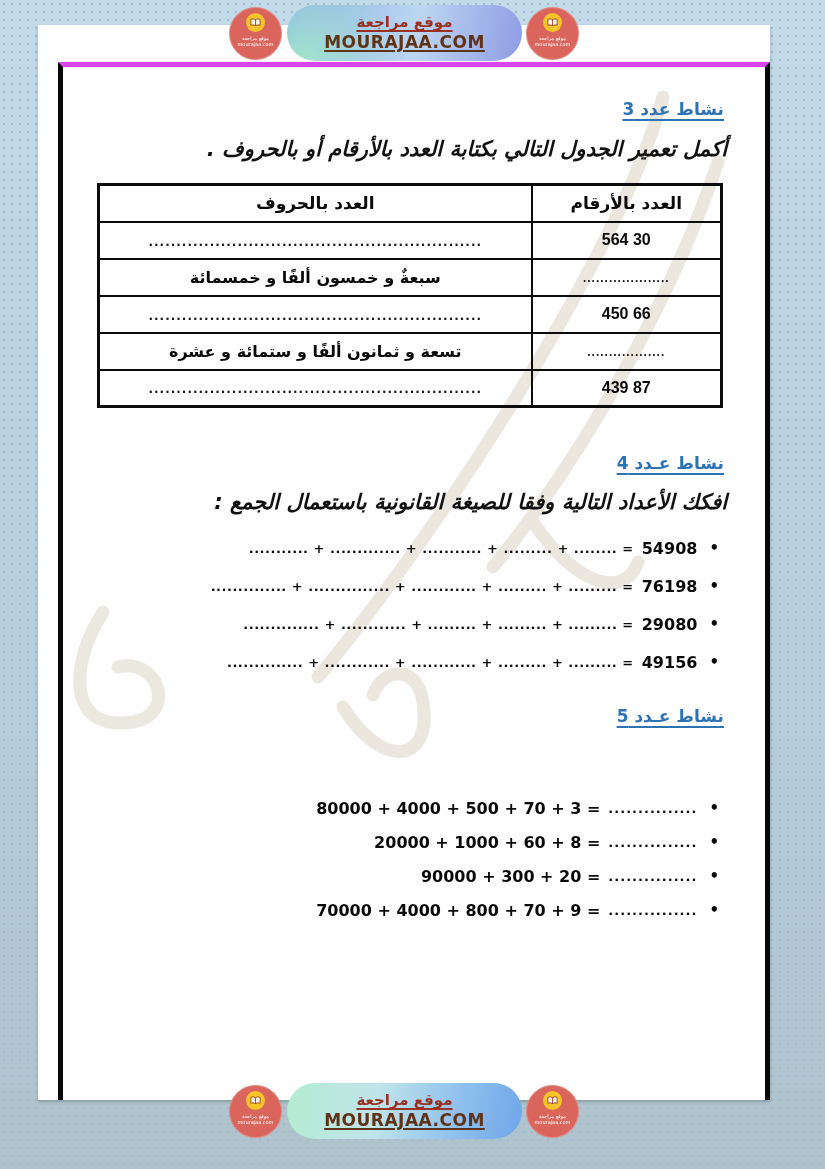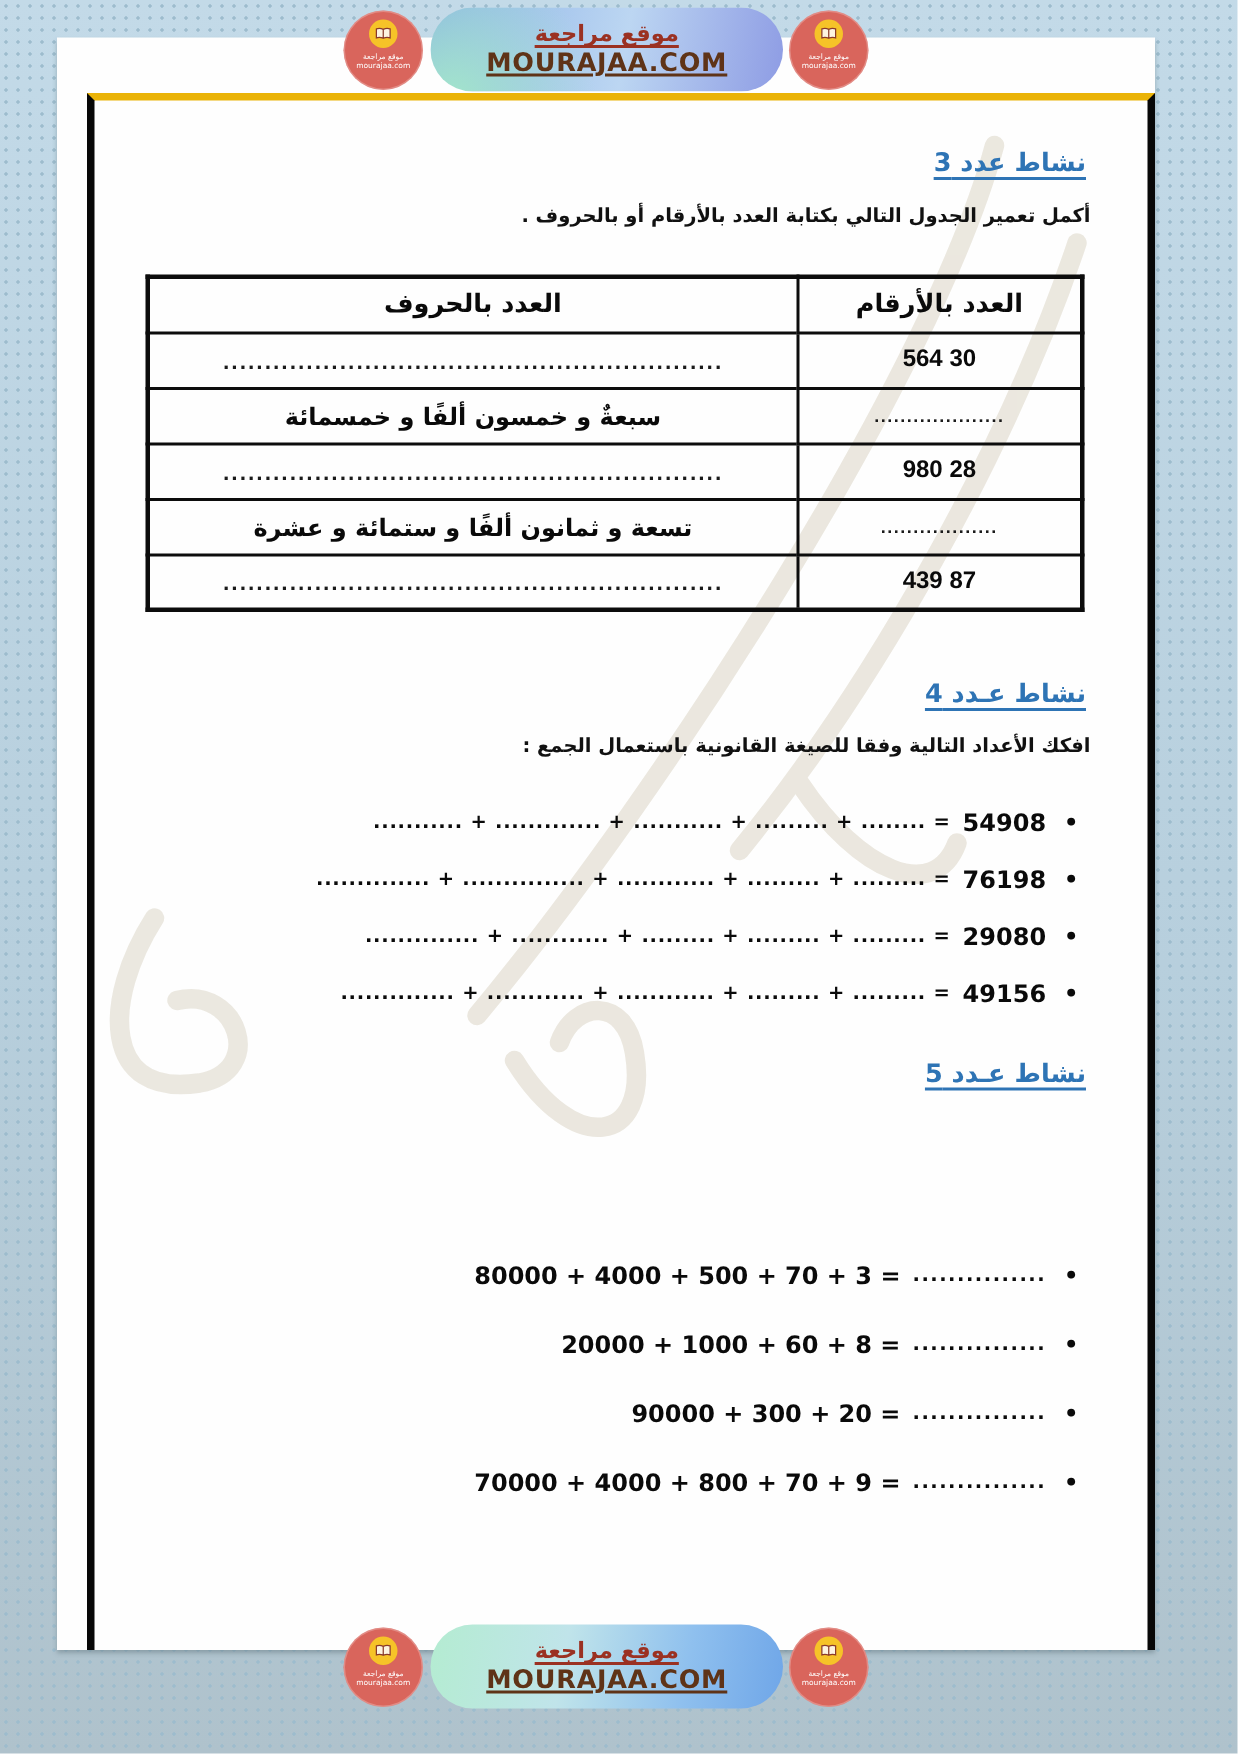--- a/index.html
+++ b/index.html
@@ -12,21 +12,21 @@
       linear-gradient(180deg,#c3dae8 0%,#b7cfdd 55%,#afc2cc 100%);
   }
 
   
   .paper {
     position:absolute; left:38px; top:25px; width:732px; height:1075px;
     background:#fefefe; box-shadow:0 2px 3px rgba(90,110,120,.45);
   }
   .frame {
     position:absolute; left:20px; top:37px; width:712px; height:1038px;
-    border-top:5px solid #eab308; border-left:5px solid #070707; border-right:5px solid #070707;
+    border-top:5px solid #d946ef; border-left:5px solid #070707; border-right:5px solid #070707;
   }
 
   
   .watermark { position:absolute; left:0; top:0; width:100%; height:100%; pointer-events:none; }
 
   
   .banner { position:absolute; left:0; width:825px; height:60px; z-index:5;text-decoration:underline; }
   .banner.top { top:5px; }
   .banner.bottom { top:1083px; }
   .pill {
@@ -65,21 +65,21 @@
   .logo .t1 { font-size:5px; color:#fff; margin-top:4px; line-height:1.1; }
   .logo .t2 { font-size:5px; color:#fff; line-height:1.1; }
 
   
   .sec-title {
     position:absolute; right:41px; color:#2e74b5; font-size:17px; font-weight:bold;
     text-decoration:underline; text-decoration-thickness:2px; text-underline-offset:4px;
     direction:rtl;
   }
   .instr {
-    position:absolute; right:38px; color:#111; font-size:13px; font-weight:bold; direction:rtl;
+    position:absolute; right:38px; color:#111; font-size:21px; font-weight:bold; direction:rtl;font-style:italic;
   }
   #act3-title { top:32px; }
   #act3-instr { top:70px; }
   #act4-title { top:386px;text-align:right; }
   #act4-instr { top:423px; }
   #act5-title { top:639px; }
   #act5-instr { top:689px; }
 
   
   table.conv {
@@ -92,21 +92,21 @@
     height:37px; font-weight:bold; color:#0a0a0a;
   }
   table.conv th { font-size:17px;border-radius:12px; }
   table.conv td.digits { width:190px; font-size:16px; font-family:Liberation Sans, sans-serif; }
   table.conv td.letters { font-size:16px; }
   .dots { font-weight:600; letter-spacing:1px; font-size:12px; color:#1a1a1a; }
 
   
   .eq-list { position:absolute; right:46px; display:flex; flex-direction:column; align-items:flex-end; }
   #act4-list { top:470px; gap:16px; }
-  #act5-list { top:772px; gap:24px; }
+  #act5-list { top:730px; gap:12px; }
   .eq-line { direction:ltr; display:flex; align-items:center; gap:8px; height:22px;
              font-size:15px; font-weight:bold; color:#0a0a0a; }
   .eq-line .blanks { font-weight:600; letter-spacing:.5px; font-size:13px; }
   .eq-line .result { font-size:16px; font-weight:bold; }
   .eq-line .bullet { font-size:15px; margin-left:4px; }
   .eq-line .expr { font-size:16px; }
   .eq-line .ansdots { font-weight:600; letter-spacing:1px; font-size:13px; }
 </style>
 </head>
 <body>
@@ -162,21 +162,21 @@
       <tbody>
           <tr>
             <td class="digits">30 564</td>
             <td class="letters"><span class="dots">............................................................</span></td>
           </tr>
           <tr>
             <td class="digits"><span class="dots">....................</span></td>
             <td class="letters">سبعةٌ و خمسون ألفًا و خمسمائة</td>
           </tr>
           <tr>
-            <td class="digits">28 980</td>
+            <td class="digits">66 450</td>
             <td class="letters"><span class="dots">............................................................</span></td>
           </tr>
           <tr>
             <td class="digits"><span class="dots">..................</span></td>
             <td class="letters">تسعة و ثمانون ألفًا و ستمائة و عشرة</td>
           </tr>
           <tr>
             <td class="digits">87 439</td>
             <td class="letters"><span class="dots">............................................................</span></td>
           </tr>

